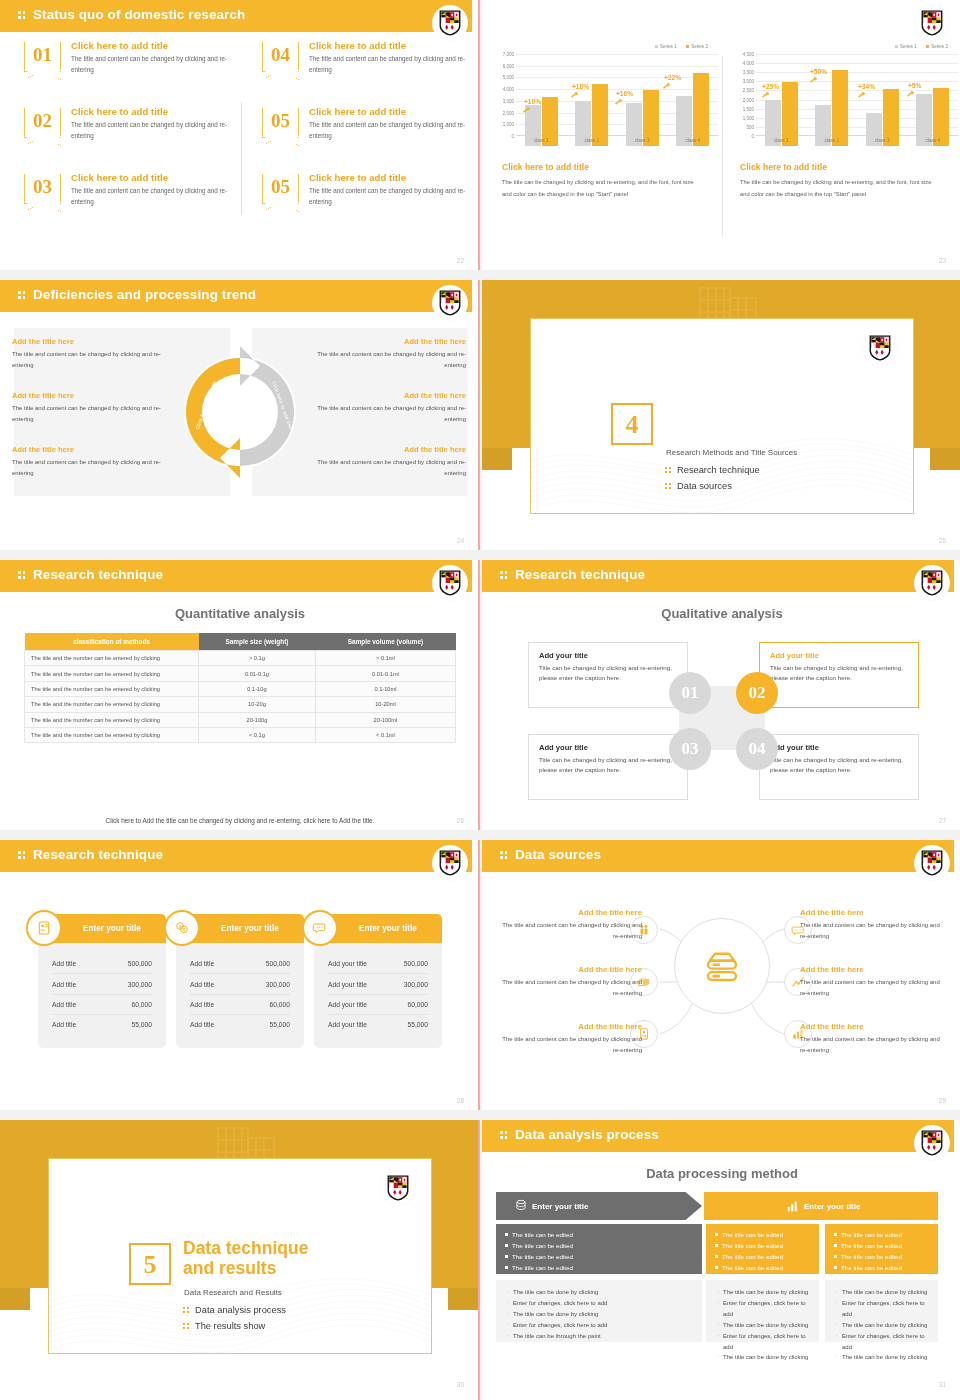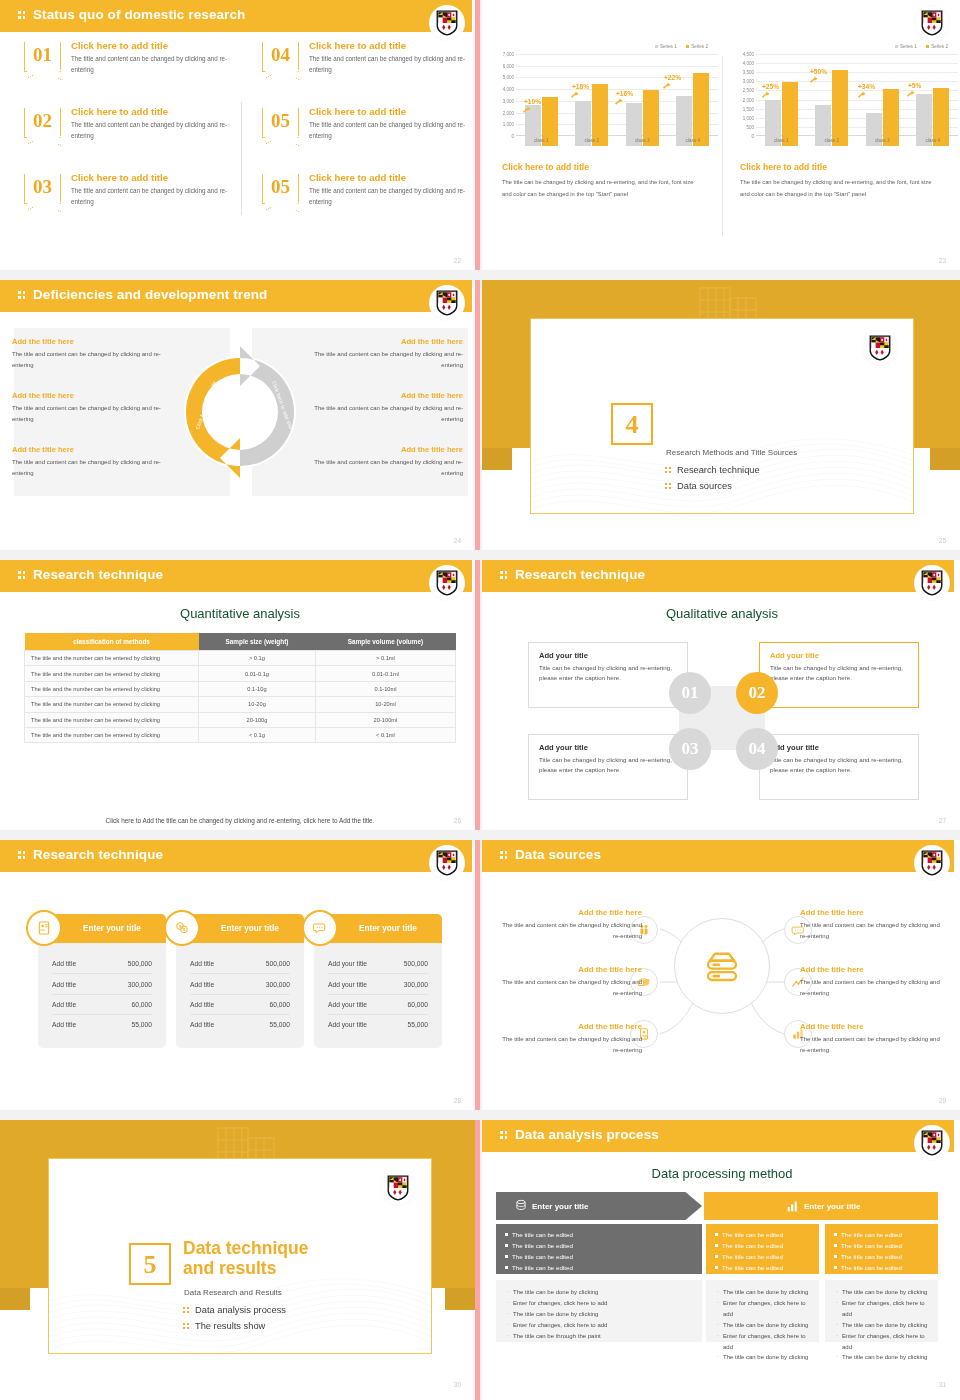--- a/index.html
+++ b/index.html
@@ -15,21 +15,21 @@
     grid-template-columns: 480px 480px;
     grid-template-rows: 270px 10px 270px 10px 270px 10px 270px 10px 280px;
     width:960px; height:1400px;
   }
   .gaprow { grid-column: 1 / span 2; background:#f2f2f2; }
   .slide {
     position:relative;
     width:480px; height:270px;
     background:#ffffff;
     overflow:hidden;
-    border-right:5px solid #fca5a5;
+    border-right:2px solid #fca5a5;
   }
   .slide.right { border-right:none; border-left:2px solid #f2f2f2; }
 
   
   .hdr {
     position:absolute; left:0; top:0; width:472px; height:32px;
     background:#f5b82c;
   }
   .hdr-title {
     position:absolute; left:33px; top:7px;
@@ -166,21 +166,21 @@
   .divbul { position:absolute; left:134px; top:146px; }
   .divbul div { display:flex; align-items:center; gap:5px; font-size:9.3px; color:#3c3c3c; margin-bottom:6px; }
   .bdot { position:relative; width:7px; height:8px; flex:0 0 7px; }
   .bdot i { position:absolute; width:2.4px; height:2.4px; background:#f2ae28; }
   .bdot i:nth-child(1){left:0;top:1px;} .bdot i:nth-child(2){left:0;top:5px;}
   .bdot i:nth-child(3){left:4px;top:1px;} .bdot i:nth-child(4){left:4px;top:5px;}
   .waves { position:absolute; left:0; bottom:0; width:384px; height:80px; opacity:.42; }
 
   
   .secttitle { position:absolute; top:46px; width:480px; text-align:center;
-               font-size:13px; font-weight:normal; color:#14532d; }
+               font-size:13px; font-weight:bold; color:#737373; }
   table.qt { position:absolute; left:24px; top:73px; width:432px; border-collapse:collapse; }
   table.qt th { font-size:6.4px; color:#fff; font-weight:bold; padding:5px 0; text-align:center; }
   table.qt th.c1 { background:#f5b82c; width:174px; }
   table.qt th.c2, table.qt th.c3 { background:#6e6e6e; }
   table.qt td { font-size:5.7px; color:#555; padding:4.2px 6px; border:1px solid #e6e6e6;
                 text-align:center; background:#fbfbfb; }
   table.qt td.first { text-align:left; }
   .tfoot { position:absolute; top:257px; width:480px; text-align:center; font-size:6.4px; color:#4a4a4a; }
 
   
@@ -521,21 +521,21 @@
   <div class="gaprow"></div>
 
   <div class="slide">
     <div class="hdr">
       <span class="dots">
           <i></i>
           <i></i>
           <i></i>
           <i></i>
         </span>
-      <span class="hdr-title">Deficiencies and development trend</span>
+      <span class="hdr-title">Deficiencies and processing trend</span>
     </div>
     <div class="logo">
       <svg viewBox="0 0 40 48">
           <path d="M2 2h36v27c0 10-12 16-18 17C14 45 2 39 2 29z" fill="#fff" stroke="#111" stroke-width="2.5"></path>
           <g>
             <rect x="4" y="4" width="16" height="10" fill="#f5c518"></rect>
             <path d="M4 4h8l-8 5zM12 4h8v5h-8zM4 9h8v5H4zM12 9l8-5v10z" fill="#1a1a1a"></path>
             <rect x="20" y="4" width="16" height="10" fill="#c8102e"></rect>
             <path d="M28 4h8v10h-8z" fill="#fff"></path>
             <path d="M24 6l2 3-2 3-2-3z" fill="#fff"></path>

